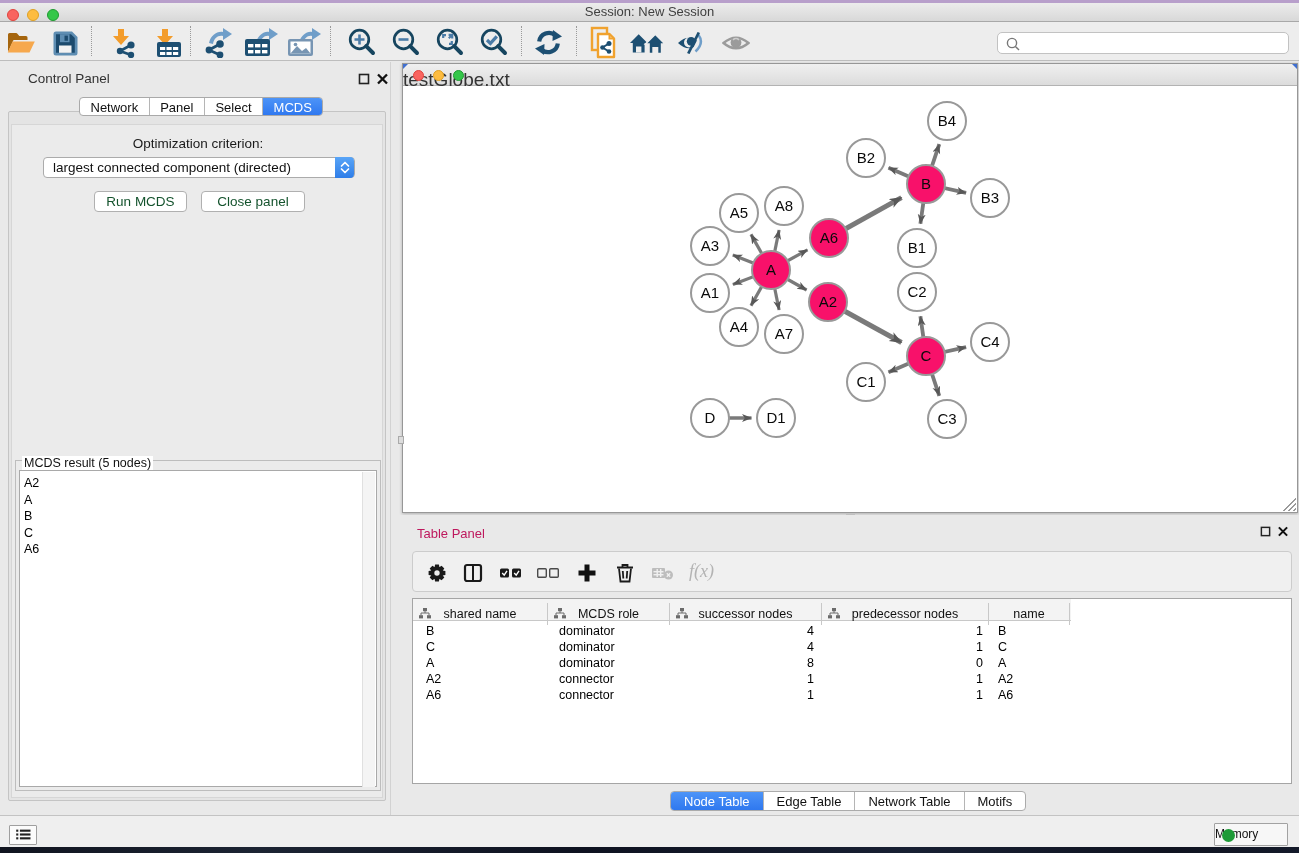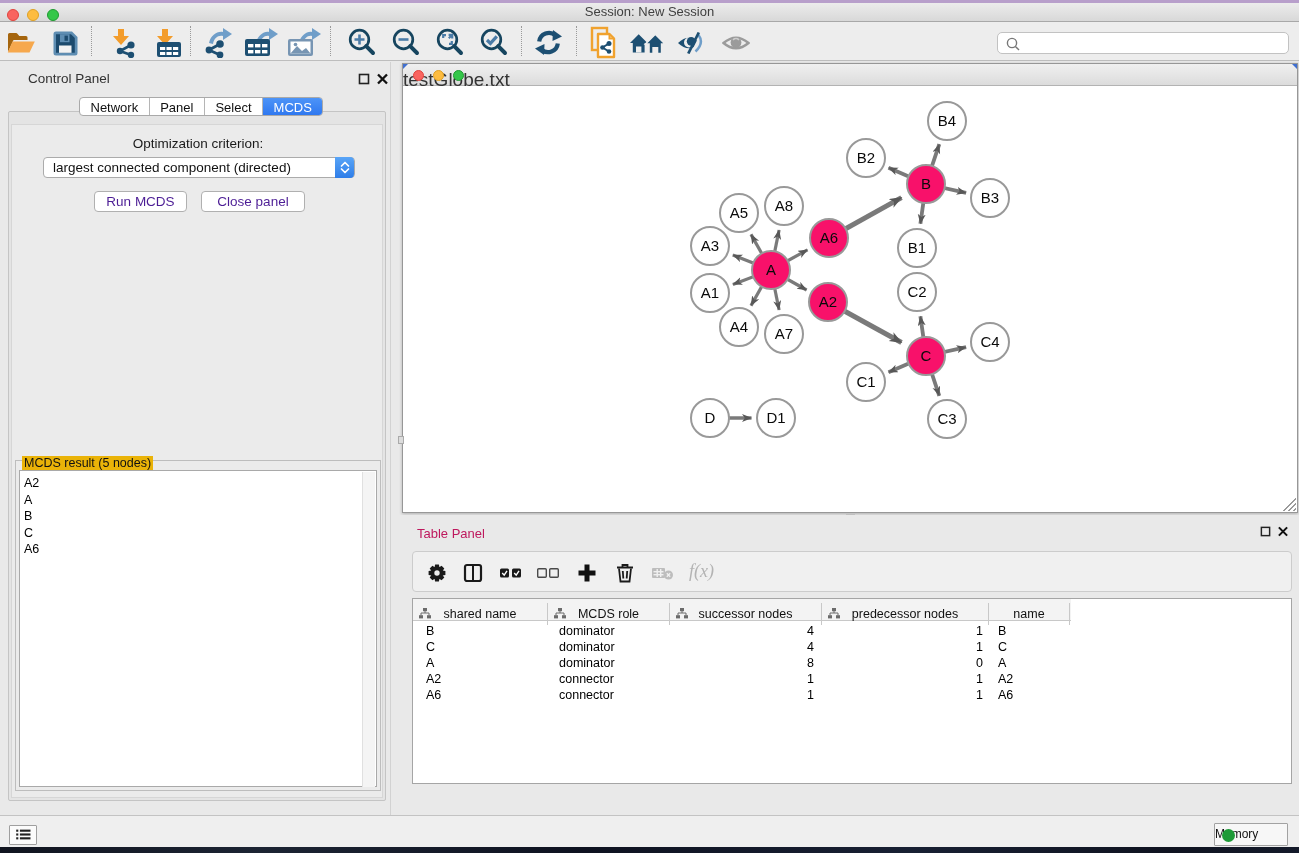--- a/index.html
+++ b/index.html
@@ -23,25 +23,25 @@
 .wbtn{position:absolute;top:73px;}
 #cpTabs{left:79px;top:97px;height:19px;display:flex;border:1px solid #a9a9a9;border-radius:4px;background:#fff;overflow:hidden;font-size:13px;}
 #cpTabs div{padding:1px 10.5px 0 10.5px;line-height:17px;color:#111;border-right:1px solid #b5b5b5;}
 #cpTabs div:last-child{border-right:none;background:linear-gradient(#4d94f8,#2f78ef);color:#fff;}
 #cpOuter{left:8px;top:111px;width:378px;height:690px;border:1px solid #c4c4c4;border-radius:2px;background:#e4e4e4;}
 #cpInner{left:11px;top:124px;width:372px;height:674px;background:#ebebeb;border:1px solid #d6d6d6;}
 #optLabel{left:0px;top:136px;width:396px;text-align:center;font-size:13.5px;color:#1a1a1a;}
 #combo{left:43px;top:157px;width:312px;height:21px;background:#fff;border:1px solid #ababab;border-radius:4px;font-size:13.5px;color:#111;line-height:19px;padding-left:9px;}
 #combo .step{position:absolute;right:0;top:-1px;width:19px;height:21px;border-radius:0 4px 4px 0;background:linear-gradient(#59a5f7,#2e7de8);}
 #combo .step svg{position:absolute;left:3.5px;top:3px;}
-.btn{position:absolute;height:21px;background:#fff;border:1px solid #b0b0b0;border-radius:4px;font-size:13.5px;color:#4c1d95;text-align:center;line-height:19px;}
+.btn{position:absolute;height:21px;background:#fff;border:1px solid #b0b0b0;border-radius:4px;font-size:13.5px;color:#14532d;text-align:center;line-height:19px;}
 #runBtn{left:94px;top:191px;width:93px;}
 #closeBtn{left:201px;top:191px;width:104px;}
 #fieldset{left:15px;top:460px;width:366px;height:331px;border:1px solid #bdbdbd;}
-#fsLegend{left:22px;top:456px;background:#eab308;padding:0 2px;font-size:12.5px;color:#111;}
+#fsLegend{left:22px;top:456px;background:#ffffff;padding:0 2px;font-size:12.5px;color:#111;}
 #mcdsList{left:19px;top:470px;width:358px;height:317px;background:#fff;border:1px solid #a9a9a9;font-size:12.5px;color:#000;padding:4px 0 0 4px;line-height:16.5px;}
 #mcdsList .sb{position:absolute;right:1px;top:1px;width:13px;height:315px;background:#f4f4f4;border-left:1px solid #e0e0e0;}
 #netwin{left:402px;top:63px;width:896px;height:450px;background:#fff;border:1px solid #979797;box-shadow:0 1px 3px rgba(0,0,0,.25);}
 #nwTitle{left:0;top:0;width:100%;height:22px;background:linear-gradient(#f0f0f0,#dcdcdc);border-bottom:1px solid #b3b3b3;position:absolute;}
 #nwTitle .tl{top:6px;width:11px;height:11px;}
 #nwTitle .t1{left:10px;background:#f9645f;border:1px solid #e0443e;}
 #nwTitle .t2{left:30px;background:#fdbc40;border:1px solid #dfa023;}
 #nwTitle .t3{left:50px;background:#34c749;border:1px solid #1f9a31;}
 #nwTitle span{display:block;text-align:left;font-size:19px;color:#333;padding-top:5px;}
 #bluecorner{left:0;top:0;width:0;height:0;border-top:5px solid #3f6fd1;border-right:5px solid transparent;position:absolute;}
@@ -451,20 +451,26 @@
         <span style="left:585px">A2</span>
       </div>
 <div class="trow" style="left:0;top:88px;width:673px">
         <span style="left:13px">A6</span>
         <span style="left:146px">connector</span>
         <span style="left:335px;width:66px;text-align:right">1</span>
         <span style="left:504px;width:66px;text-align:right">1</span>
         <span style="left:585px">A6</span>
       </div>
 </div>
+<div id="tabsBottom">
+      <div>Node Table</div>
+      <div>Edge Table</div>
+      <div>Network Table</div>
+      <div>Motifs</div>
+    </div>
 </div>
 <div id="statusbar" class="abs">
 <div id="listBtn">
       <svg width="15" height="13" viewBox="0 0 18 16" style="position:absolute;left:6px;top:2px">
         <g fill="#222">
           <rect x="0" y="2" width="2.6" height="2.6"></rect>
           <rect x="0" y="6.7" width="2.6" height="2.6"></rect>
           <rect x="0" y="11.4" width="2.6" height="2.6"></rect>
           <rect x="4.6" y="2" width="13" height="2.6"></rect>
           <rect x="4.6" y="6.7" width="13" height="2.6"></rect>

